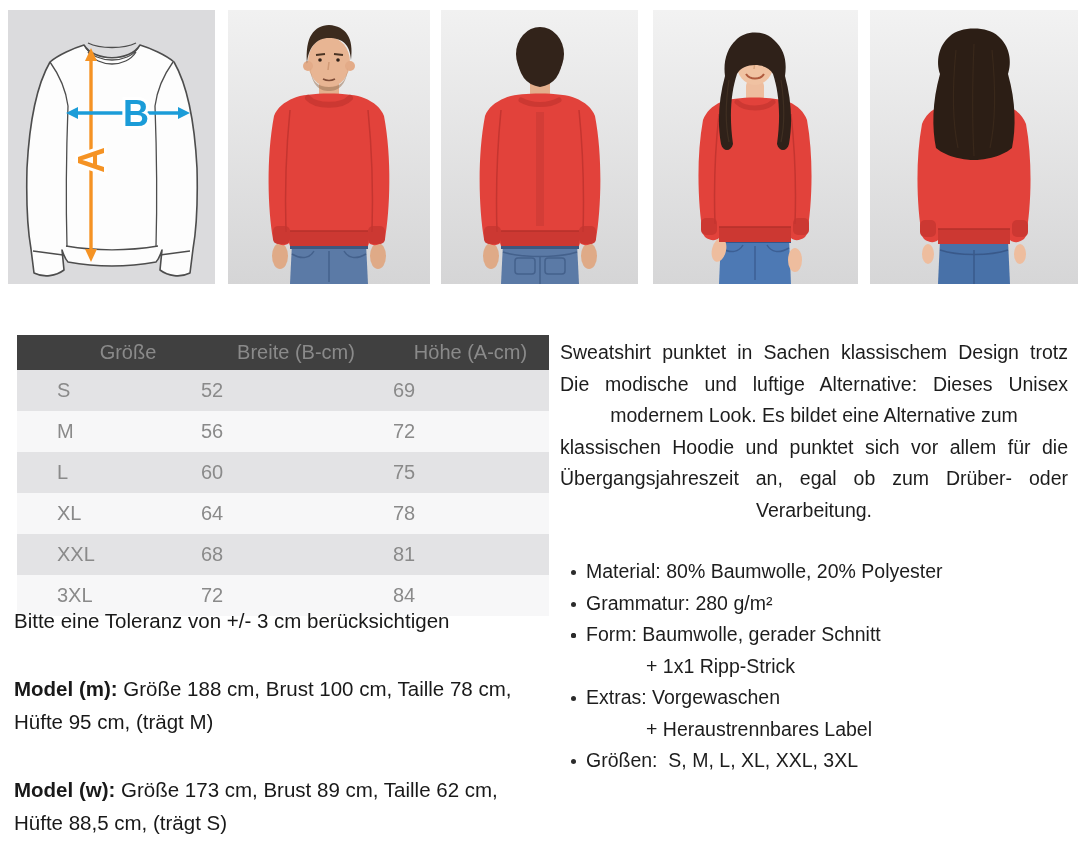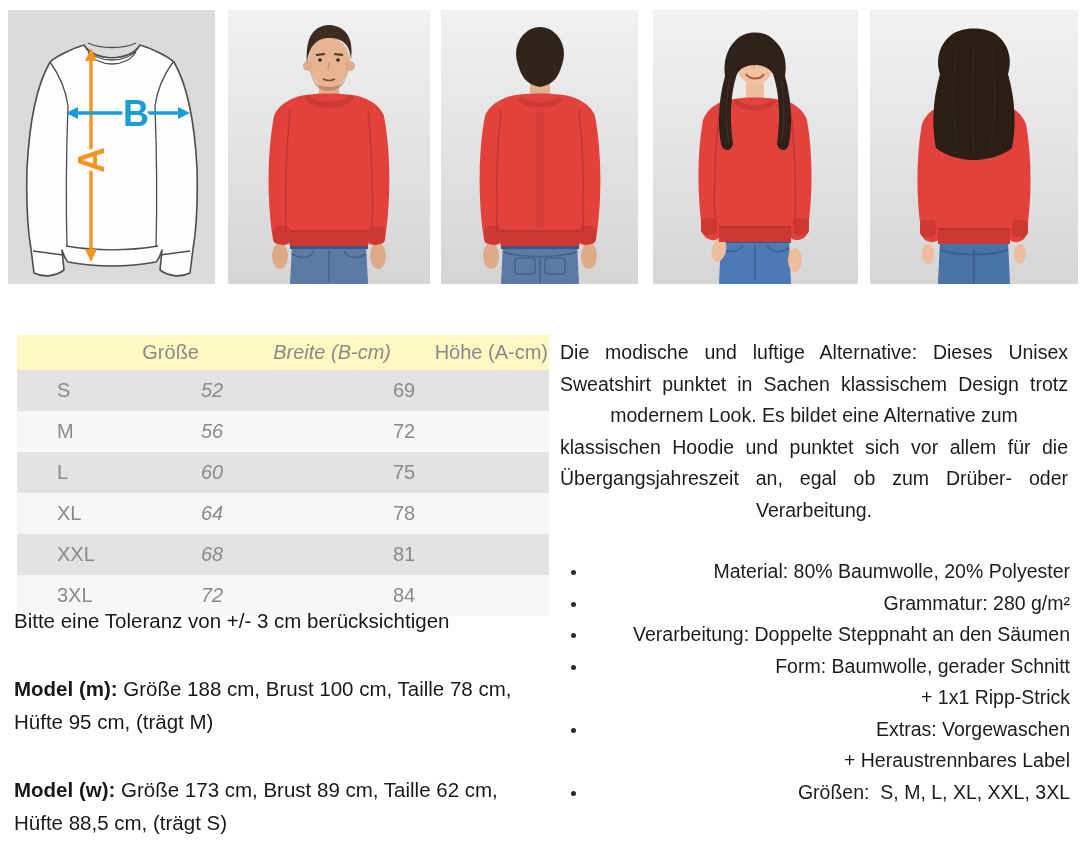--- a/index.html
+++ b/index.html
@@ -3,37 +3,37 @@
 <meta charset="utf-8">
 <style>
   html,body{margin:0;padding:0;background:#ffffff;}
   #page{position:relative;width:1080px;height:856px;background:#ffffff;overflow:hidden;
         font-family:"Liberation Sans",sans-serif;color:#1d1d1d;}
   .panel{position:absolute;top:10px;height:274px;overflow:hidden;}
   .panel svg{display:block;width:100%;height:100%;}
   
   #size-table{position:absolute;left:17px;top:335px;width:528px;border-collapse:collapse;
               font-size:20px;color:#8a8a8a;table-layout:fixed;}
-  #size-table th{font-weight:normal;text-align:right;height:33px;background:#fef9c3;}
+  #size-table th{font-weight:normal;text-align:center;height:33px;background:#404040;}
   #size-table td{height:39px;}
   #size-table .c1{width:183px;padding-left:40px;box-sizing:border-box;}
-  #size-table .c2{width:190px;font-style:italic;}
+  #size-table .c2{width:190px;}
   #size-table .c3{width:155px;}
   #size-table tr.dark td{background:#e3e3e5;}
   #size-table tr.light td{background:#f7f7f8;}
   #tolerance-note{position:absolute;left:14px;top:609px;font-size:20.5px;color:#191919;white-space:nowrap;}
   .model-block{position:absolute;left:14px;font-size:20.5px;color:#191919;line-height:33px;white-space:nowrap;}
   #model-m{top:672px;}
   #model-w{top:773px;}
   .model-block b{font-weight:bold;}
   
   #desc-col{position:absolute;left:560px;top:337px;width:508px;}
   .desc-line{font-size:19.5px;line-height:31.5px;color:#1d1d1d;text-align:center;white-space:nowrap;}
   .desc-line.stretch{white-space:normal;text-align:justify;text-align-last:justify;}
-  #features{position:absolute;left:560px;top:556px;width:510px;text-align:right;}
+  #features{position:absolute;left:560px;top:556px;width:510px;}
   .feat-row{position:relative;font-size:19.5px;line-height:31.5px;color:#1d1d1d;
             padding-left:26px;white-space:nowrap;}
   .feat-row .dot{position:absolute;left:11px;top:14px;width:5px;height:5px;border-radius:50%;background:#2b2b2b;}
   .feat-row.indent{padding-left:86px;}
 </style>
 </head>
 <body>
 
 <div id="page">
 
@@ -244,32 +244,32 @@
     <div><b>Model (m):</b><span> Größe 188 cm, Brust 100 cm, Taille 78 cm,</span></div>
     <div>Hüfte 95 cm, (trägt M)</div>
   </div>
 
   <div id="model-w" class="model-block">
     <div><b>Model (w):</b><span> Größe 173 cm, Brust 89 cm, Taille 62 cm,</span></div>
     <div>Hüfte 88,5 cm, (trägt S)</div>
   </div>
 
   <div id="desc-col">
+    <div class="desc-line stretch">Sweatshirt punktet in Sachen klassischem Design trotz</div>
     <div class="desc-line stretch">Die modische und luftige Alternative: Dieses Unisex</div>
-    <div class="desc-line stretch">Sweatshirt punktet in Sachen klassischem Design trotz</div>
     <div class="desc-line">modernem Look. Es bildet eine Alternative zum</div>
     <div class="desc-line stretch">klassischen Hoodie und punktet sich vor allem für die</div>
     <div class="desc-line stretch">Übergangsjahreszeit an, egal ob zum Drüber- oder</div>
     <div class="desc-line">Verarbeitung.</div>
   </div>
 
   <div id="features">
     <div class="feat-row"><span class="dot"></span><span>Material: 80% Baumwolle, 20% Polyester</span></div>
     <div class="feat-row"><span class="dot"></span><span>Grammatur: 280 g/m²</span></div>
-    <div class="feat-row"><span class="dot"></span><span>Verarbeitung: Doppelte Steppnaht an den Säumen</span></div>
+    <div class="feat-row"><span class="dot"></span></div>
     <div class="feat-row"><span class="dot"></span><span>Form: Baumwolle, gerader Schnitt</span></div>
     <div class="feat-row indent"><span>+ 1x1 Ripp-Strick</span></div>
     <div class="feat-row"><span class="dot"></span><span>Extras: Vorgewaschen</span></div>
     <div class="feat-row indent"><span>+ Heraustrennbares Label</span></div>
     <div class="feat-row"><span class="dot"></span><span>Größen:&nbsp; S, M, L, XL, XXL, 3XL</span></div>
   </div>
 
 </div>
 
 </body></html>

